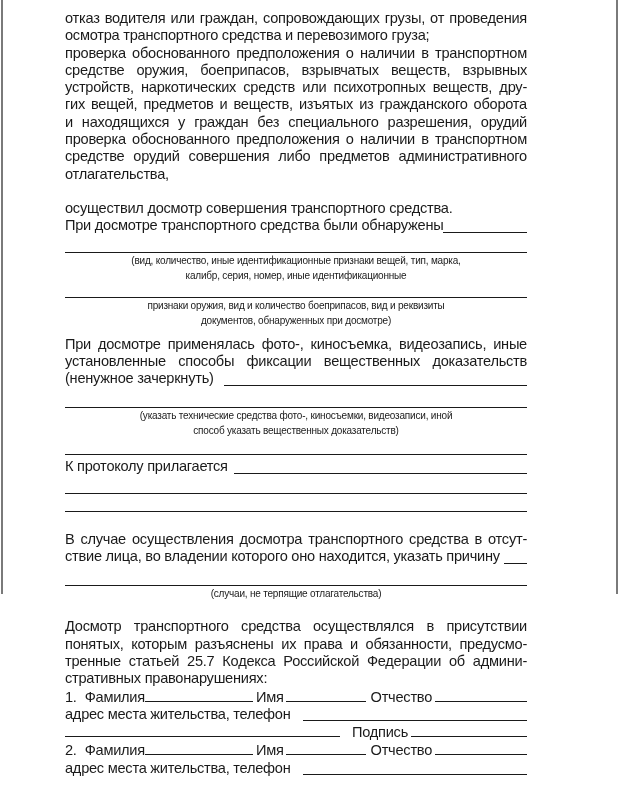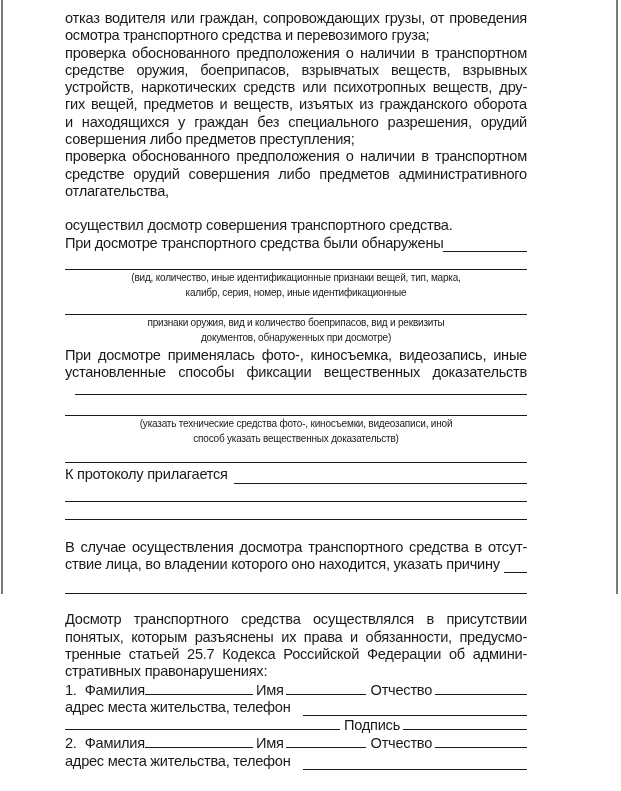--- a/index.html
+++ b/index.html
@@ -10,21 +10,21 @@
     box-sizing: border-box; background: #fff;
   }
   .content {
     position: absolute; left: 62px; top: 10px; width: 462px;
     font-family: "Liberation Sans", sans-serif; font-size: 14.6px; line-height: 17.3px;
     color: #1a1a1a; letter-spacing: -0.25px;
   }
   .line { display: block; white-space: nowrap; }
   .j { text-align: justify; text-align-last: justify; display: block; }
   .gap { height: 17px; }
-  .fill { display: flex; align-items: flex-end; }
+  .fill { display: flex; align-items: center; }
   .fill .lbl { white-space: nowrap; }
   .fill .u { flex: 1; border-bottom: 1px solid #1a1a1a; margin-left: 4px; height: 13px; }
   .fill .u.tight { margin-left: 0; }
   .rule { border-bottom: 1px solid #1a1a1a; height: 17px; }
   .cap { text-align: center; font-size: 10px; line-height: 15px; letter-spacing: -0.2px; }
   .row { display: flex; align-items: baseline; }
   .row .lbl { white-space: nowrap; }
   .row .u { border-bottom: 1px solid #1a1a1a; height: 13px; }
 </style>
 </head>
@@ -34,21 +34,20 @@
   <div class="content">
 
     <div>
       <span class="j">отказ водителя или граждан, сопровождающих грузы, от проведения</span>
       <span class="line">осмотра транспортного средства и перевозимого груза;</span>
       <span class="j">проверка обоснованного предположения о наличии в транспортном</span>
       <span class="j">средстве оружия, боеприпасов, взрывчатых веществ, взрывных</span>
       <span class="j">устройств, наркотических средств или психотропных веществ, дру-</span>
       <span class="j">гих вещей, предметов и веществ, изъятых из гражданского оборота</span>
       <span class="j">и находящихся у граждан без специального разрешения, орудий</span>
-      <span class="line">совершения либо предметов преступления;</span>
       <span class="j">проверка обоснованного предположения о наличии в транспортном</span>
       <span class="j">средстве орудий совершения либо предметов административного</span>
       <span class="line">отлагательства,</span>
     </div>
 
     <div class="gap"></div>
 
     <span class="line">осуществил досмотр совершения транспортного средства.</span>
     <div class="fill">
       <span class="lbl">При досмотре транспортного средства были обнаружены</span>
@@ -58,24 +57,25 @@
     <div class="cap">
       <div>(вид, количество, иные идентификационные признаки вещей, тип, марка,</div>
       <div>калибр, серия, номер, иные идентификационные</div>
     </div>
     <div class="rule" style="height:14px"></div>
     <div class="cap">
       <div>признаки оружия, вид и количество боеприпасов, вид и реквизиты</div>
       <div>документов, обнаруженных при досмотре)</div>
     </div>
 
-    <div style="margin-top:2px">
+    <div style="margin-top:8px">
       <span class="j">При досмотре применялась фото-, киносъемка, видеозапись, иные</span>
       <span class="j">установленные способы фиксации вещественных доказательств</span>
       <div class="fill">
+        <span class="lbl">(ненужное зачеркнуть)</span>
         <span class="u" style="margin-left:10px"></span>
       </div>
     </div>
     <div class="rule" style="height:20px"></div>
     <div class="cap">
       <div>(указать технические средства фото-, киносъемки, видеозаписи, иной</div>
       <div>способ указать вещественных доказательств)</div>
     </div>
     <div class="rule" style="height:16px"></div>
 
@@ -89,20 +89,21 @@
     <div class="gap" style="height:19px"></div>
 
     <div>
       <span class="j">В случае осуществления досмотра транспортного средства в отсут-</span>
       <div class="fill">
         <span class="lbl">ствие лица, во владении которого оно находится, указать причину</span>
         <span class="u"></span>
       </div>
     </div>
     <div class="rule" style="height:20px"></div>
+    <div class="cap">(случаи, не терпящие отлагательства)</div>
 
     <div class="gap" style="height:17px"></div>
 
     <div>
       <span class="j">Досмотр транспортного средства осуществлялся в присутствии</span>
       <span class="j">понятых, которым разъяснены их права и обязанности, предусмо-</span>
       <span class="j">тренные статьей 25.7 Кодекса Российской Федерации об админи-</span>
       <span class="line">стративных правонарушениях:</span>
     </div>
 
@@ -115,21 +116,21 @@
         <span class="u" style="width:80px;margin-left:2px"></span>
         <span class="lbl" style="margin-left:5px">Отчество</span>
         <span class="u" style="flex:1;margin-left:3px"></span>
       </div>
       <div class="fill">
         <span class="lbl">адрес места жительства, телефон</span>
         <span class="u" style="margin-left:12px"></span>
       </div>
       <div class="row">
         <span class="u" style="width:275px"></span>
-        <span class="lbl" style="margin-left:4px">Подпись</span>
+        <span class="lbl" style="margin-left:12px">Подпись</span>
         <span class="u" style="flex:1;margin-left:3px"></span>
       </div>
     </div>
 
     <div>
       <div class="row">
         <span class="lbl">2.</span>
         <span class="lbl" style="margin-left:8px">Фамилия</span>
         <span class="u" style="width:108px"></span>
         <span class="lbl" style="margin-left:3px">Имя</span>

